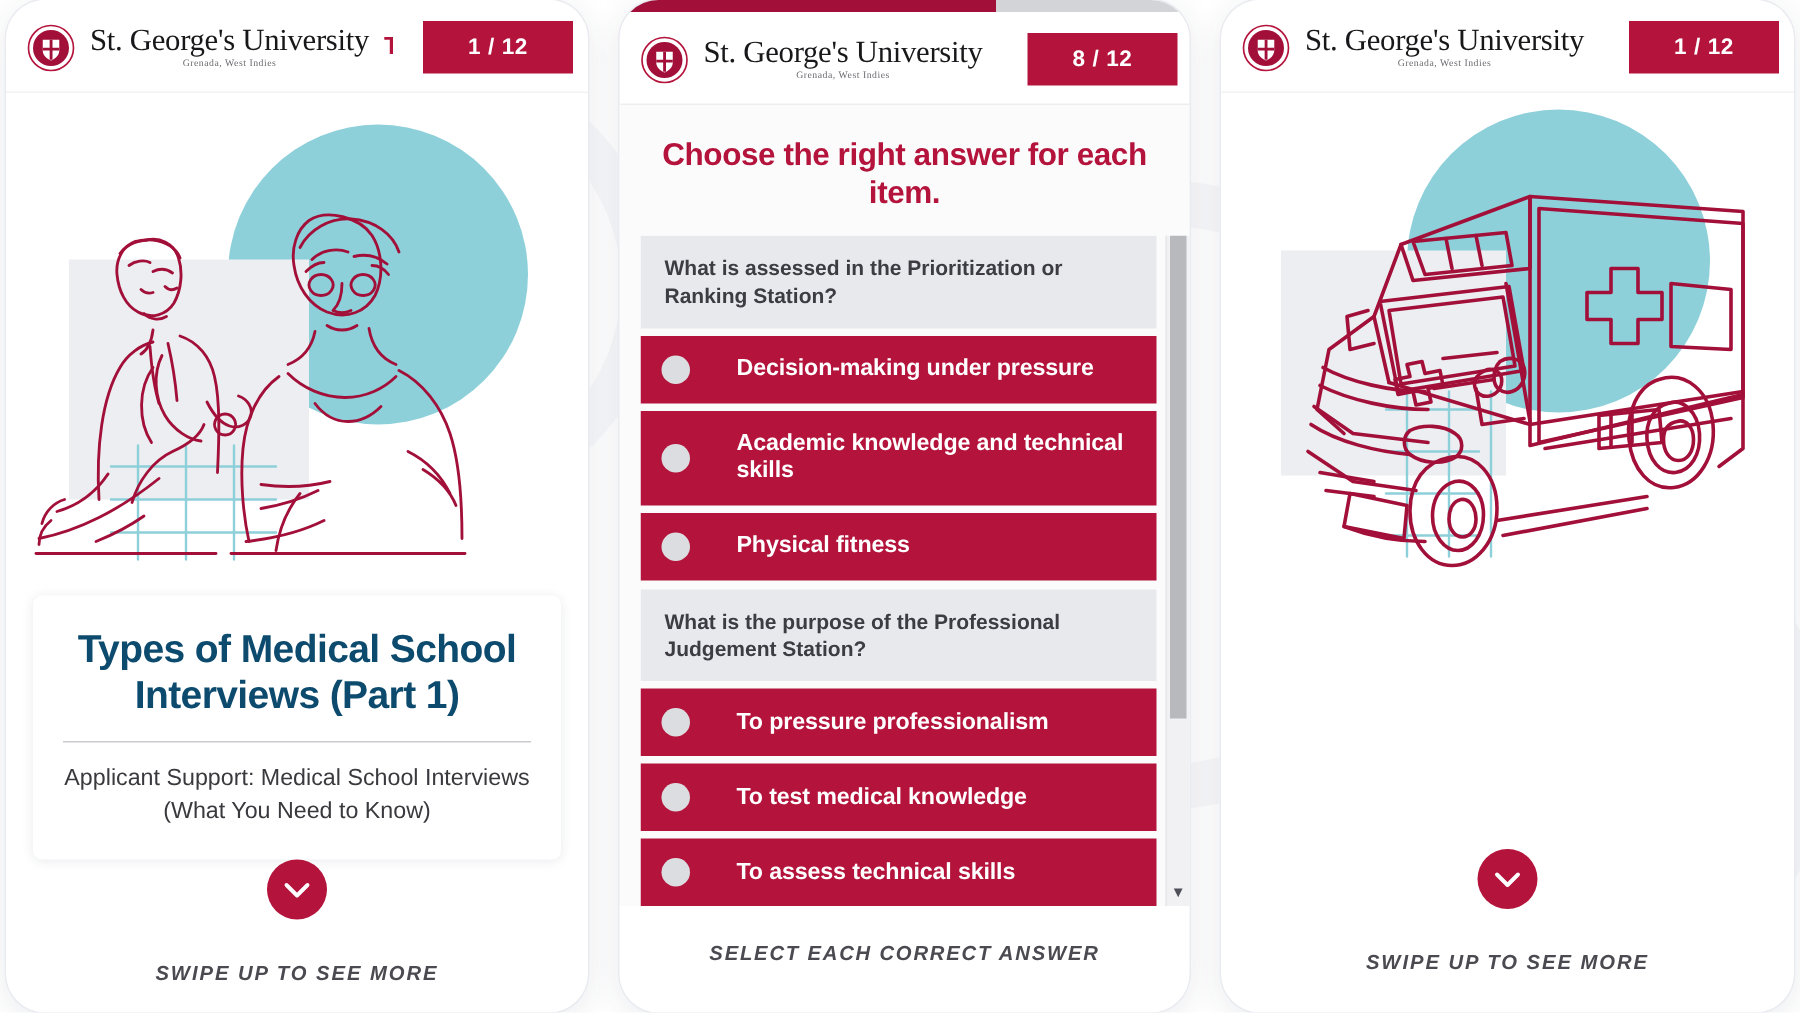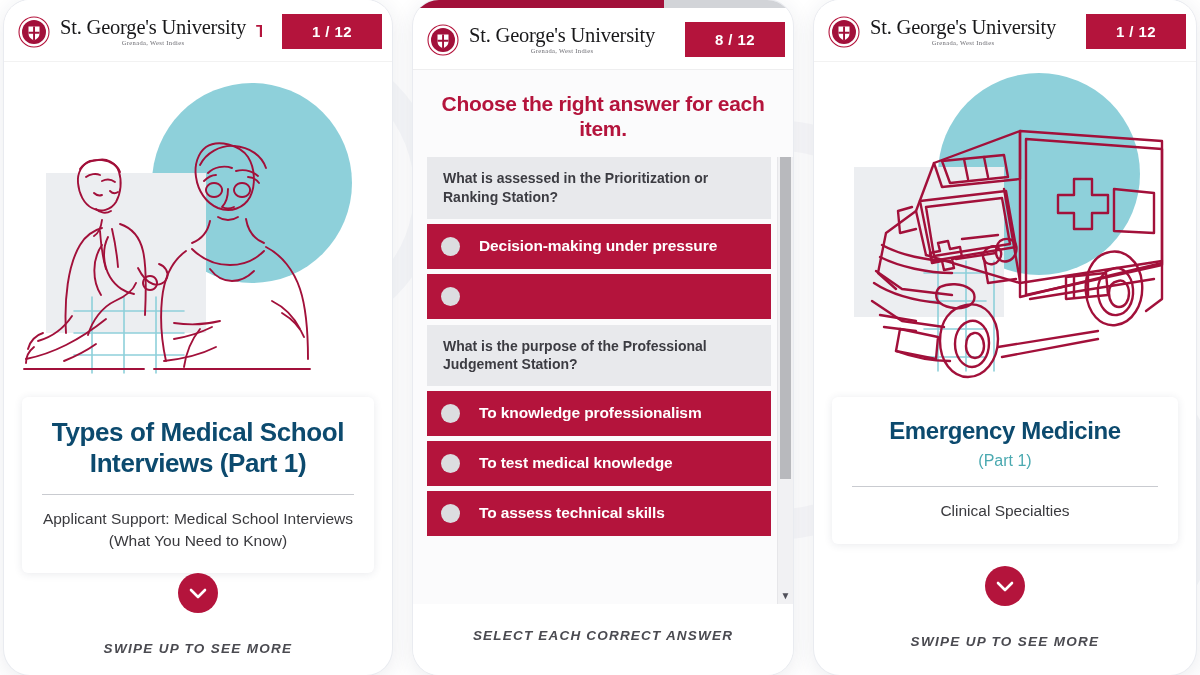--- a/index.html
+++ b/index.html
@@ -284,21 +284,21 @@
     text-align: left;
     font-size: 14px;
     font-weight: bold;
     color: #3c3c42;
     line-height: 1.3;
     padding: 12px 16px 13px;
   }
   .opt {
     display: flex;
     align-items: center;
-    gap: 19px;
+    gap: 31px;
     background: #b4143c;
     color: #ffffff;
     padding: 13px 14px;
     margin-top: 5px;
     cursor: pointer;
   }
   .opt-radio {
     width: 19px; height: 19px;
     border-radius: 50%;
     background: #dcdde0;
@@ -476,28 +476,33 @@
       <div class="quiz-list">
 
         <div class="q-block">
           <div class="q-text">What is assessed in the Prioritization or Ranking Station?</div>
           <div class="opt">
             <span class="opt-radio"></span>
             <span class="opt-label">Decision-making under pressure</span>
           </div>
           <div class="opt">
             <span class="opt-radio"></span>
+            <span class="opt-label">Academic knowledge and technical skills</span>
+          </div>
+          <div class="opt">
+            <span class="opt-radio"></span>
+            <span class="opt-label">Physical fitness</span>
           </div>
         </div>
 
         <div class="q-block">
           <div class="q-text">What is the purpose of the Professional Judgement Station?</div>
           <div class="opt">
             <span class="opt-radio"></span>
-            <span class="opt-label">To knowledge professionalism</span>
+            <span class="opt-label">To pressure professionalism</span>
           </div>
           <div class="opt">
             <span class="opt-radio"></span>
             <span class="opt-label">To test medical knowledge</span>
           </div>
           <div class="opt">
             <span class="opt-radio"></span>
             <span class="opt-label">To assess technical skills</span>
           </div>
         </div>
@@ -595,26 +600,20 @@
         <path d="M152 244c18-4 32 12 32 34s-14 38-30 38-28-16-28-36 10-33 26-36z"></path>
         <path d="M156 260c10-2 19 8 19 22s-8 24-17 24-17-10-17-23 7-21 15-23z"></path>
         <path d="M160 272c6-1 10 6 10 13s-4 12-9 12-9-5-9-12 3-12 8-13z"></path>
 
         <path d="M184 286l100-16"></path>
         <path d="M188 296l96-18"></path>
         <path d="M332 250l16-12v-36"></path>
       </svg>
     </div>
 
-    <div class="title-card">
-      <div class="deck-heading deck-heading--sm">Emergency Medicine</div>
-      <div class="deck-part">(Part 1)</div>
-      <div class="rule"></div>
-      <div class="deck-sub">Clinical Specialties</div>
-    </div>
 
     <div class="footer">
       <button class="chev-btn">
         <svg width="18" height="11" viewBox="0 0 18 11" fill="none" stroke="#ffffff" stroke-width="2.6" stroke-linecap="round" stroke-linejoin="round">
             <path d="M2 2l7 7 7-7"></path>
           </svg>
       </button>
       <div class="footer-hint">SWIPE UP TO SEE MORE</div>
     </div>
   </div>

